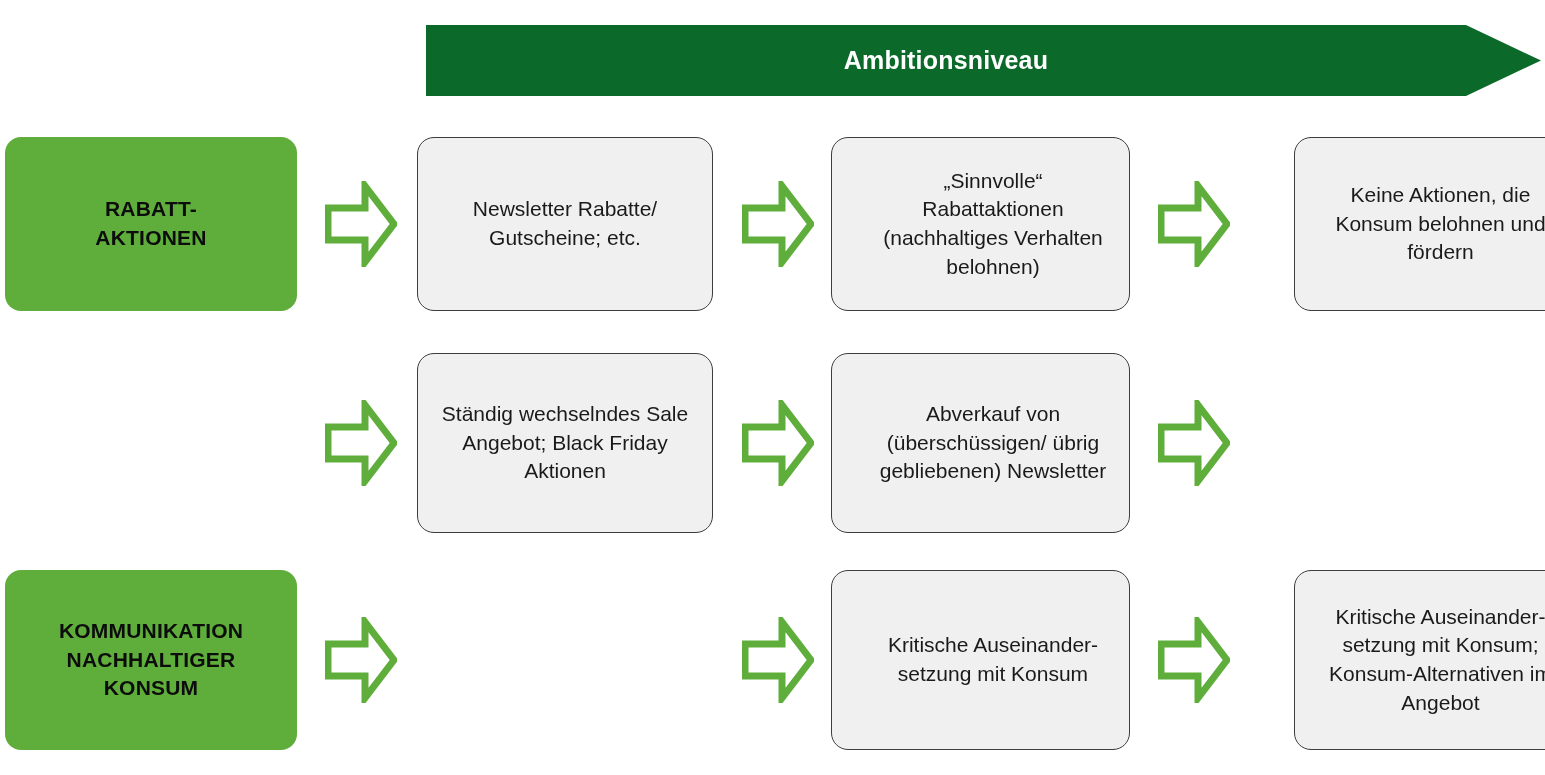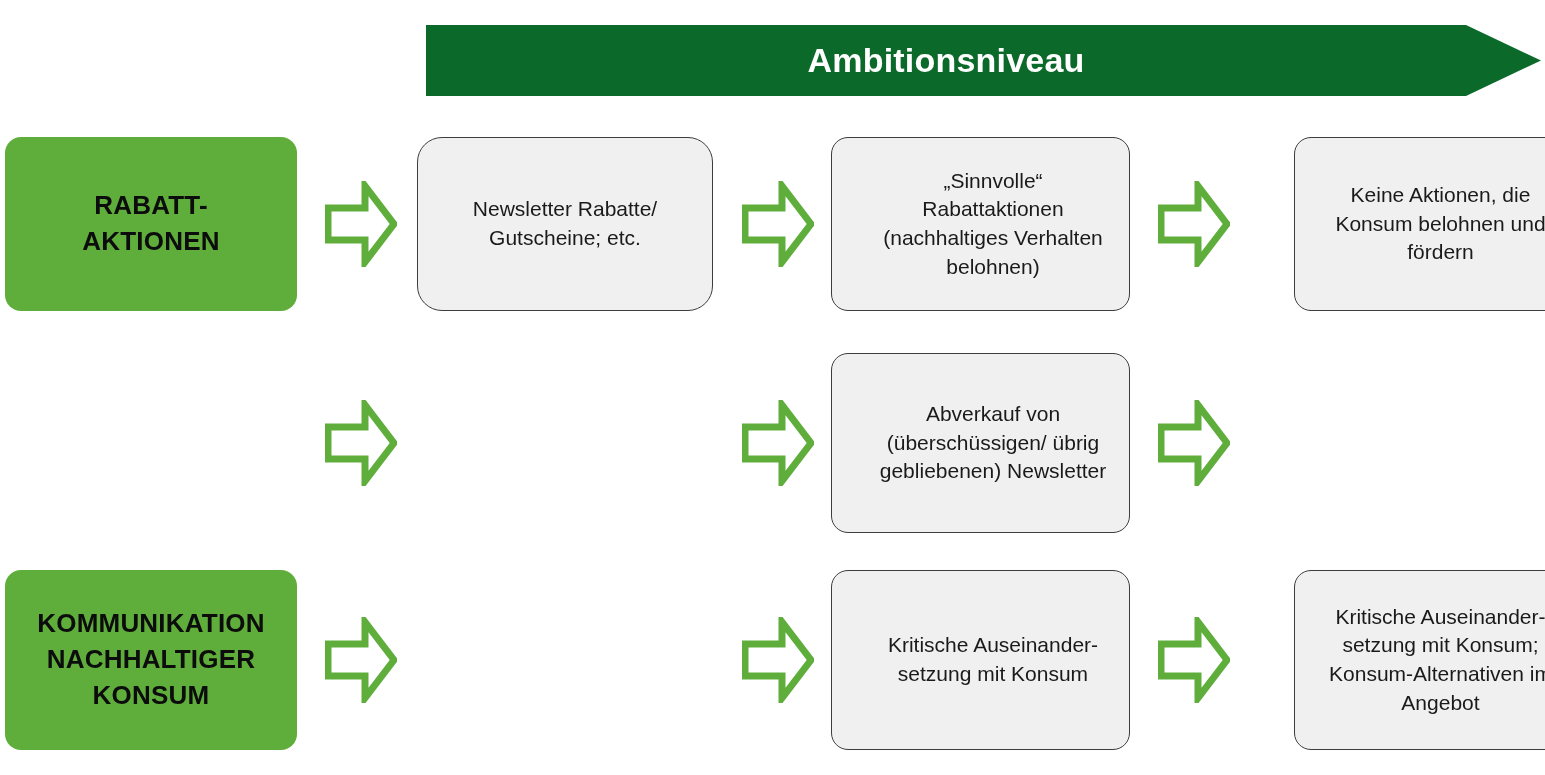--- a/index.html
+++ b/index.html
@@ -39,21 +39,21 @@
   .header-banner .banner-label {
     position: absolute;
     left: 0;
     top: 0;
     width: 1040px;
     height: 71px;
     display: flex;
     align-items: center;
     justify-content: center;
     color: #ffffff;
-    font-size: 34px;
+    font-size: 25px;
     font-weight: bold;
     letter-spacing: 0.2px;
     white-space: nowrap;
   }
 
   
   .row {
     position: absolute;
     left: 0;
     width: 1545px;
@@ -72,21 +72,21 @@
     background: #5FAE3C;
     border-radius: 16px;
     display: flex;
     align-items: center;
     justify-content: center;
     box-sizing: border-box;
     padding: 6px 10px;
   }
   .cat-box .cat-label {
     color: #0c0c0c;
-    font-size: 26px;
+    font-size: 21px;
     font-weight: bold;
     line-height: 1.38;
     text-align: center;
     white-space: pre-line;
     letter-spacing: 0.2px;
   }
 
   
   .stage-box {
     position: absolute;
@@ -102,21 +102,21 @@
     padding: 6px 10px;
   }
   .stage-box .stage-text {
     color: #1a1a1a;
     font-size: 21px;
     font-weight: normal;
     line-height: 1.36;
     text-align: center;
     white-space: pre-line;
   }
-  .col-0 { left: 417px;  width: 296px; border-radius: 25px; }
+  .col-0 { left: 417px;  width: 296px; }
   .col-1 { left: 831px;  width: 299px; padding-left: 35px; }
   .col-2 { left: 1246px; width: 293px; margin-left: 48px; }
 
   
   .flow-arrow {
     position: absolute;
     width: 72px;
     height: 86px;
     top: 50%;
     transform: translateY(-50%);
@@ -174,20 +174,25 @@
 fördern</div>
     </div>
   </div>
 
   <div class="row row-1">
     <div class="flow-arrow arrow-0">
       <svg viewBox="0 0 72 86" preserveAspectRatio="none">
         <polygon points="3,27 40,27 40,5 69,43 40,81 40,59 3,59" fill="#FFFFFF" stroke="#5FAE3C" stroke-width="7" stroke-linejoin="miter"></polygon>
       </svg>
     </div>
+    <div class="stage-box col-0">
+      <div class="stage-text">Ständig wechselndes Sale
+Angebot; Black Friday
+Aktionen</div>
+    </div>
     <div class="flow-arrow arrow-1">
       <svg viewBox="0 0 72 86" preserveAspectRatio="none">
         <polygon points="3,27 40,27 40,5 69,43 40,81 40,59 3,59" fill="#FFFFFF" stroke="#5FAE3C" stroke-width="7" stroke-linejoin="miter"></polygon>
       </svg>
     </div>
     <div class="stage-box col-1">
       <div class="stage-text">Abverkauf von
 (überschüssigen/ übrig
 gebliebenen) Newsletter</div>
     </div>

